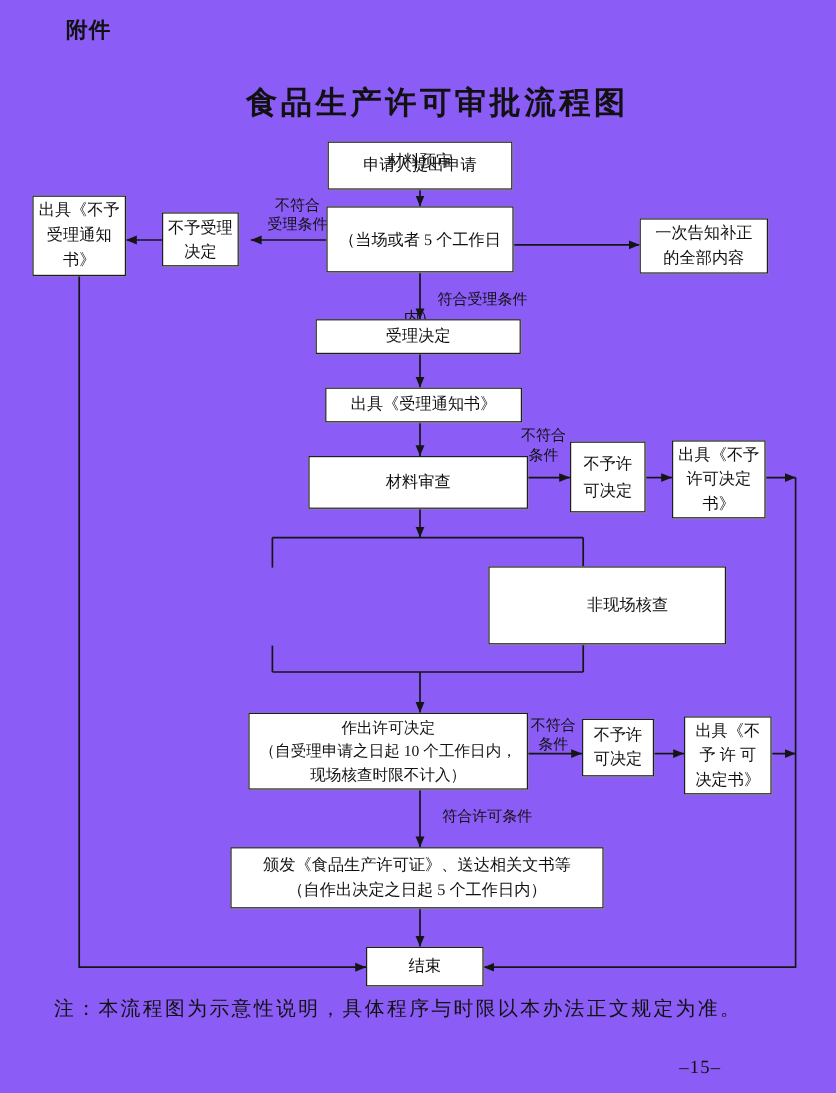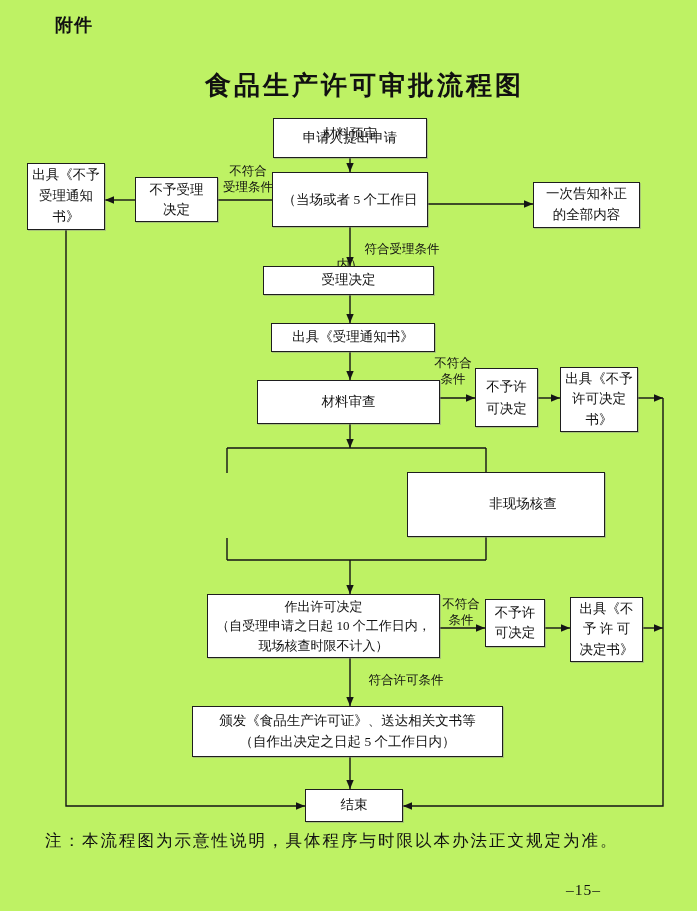--- a/index.html
+++ b/index.html
@@ -1,20 +1,20 @@
 <!DOCTYPE html>
 <html lang="zh"><head>
 <meta charset="utf-8">
 <style>
   html,body{margin:0;padding:0;background:#e8e8e8;}
   .page{
     position:relative;
     width:697px;height:911px;
     margin:0 auto;
-    background:#bef264;
+    background:#8b5cf6;
     font-family:"Liberation Serif", serif;
     color:#111;
     overflow:hidden;
   }
   .attachment{
     position:absolute;left:55px;top:13px;
     font-family:"Liberation Sans", sans-serif;
     font-size:18px;font-weight:600;letter-spacing:1px;
   }
   .title{
@@ -97,21 +97,21 @@
   <div class="node" style="left:273px;top:118px;width:154px;height:40px;">
     <span>申请人提出申请</span>
   </div>
 
   <div class="node" style="left:272px;top:172px;width:156px;height:55px;line-height:1.32;gap:48px;">
     <span>材料预审</span>
     <span>（当场或者 5 个工作日</span>
     <span>内）</span>
   </div>
 
-  <div class="node" style="left:135px;top:177px;width:83px;height:45px;line-height:1.45;">
+  <div class="node" style="left:135px;top:177px;width:64px;height:45px;line-height:1.45;">
     <span>不予受理</span>
     <span>决定</span>
   </div>
 
   <div class="node" style="left:27px;top:163px;width:78px;height:67px;line-height:1.55;">
     <span>出具《不予</span>
     <span>受理通知</span>
     <span>书》</span>
   </div>
 

